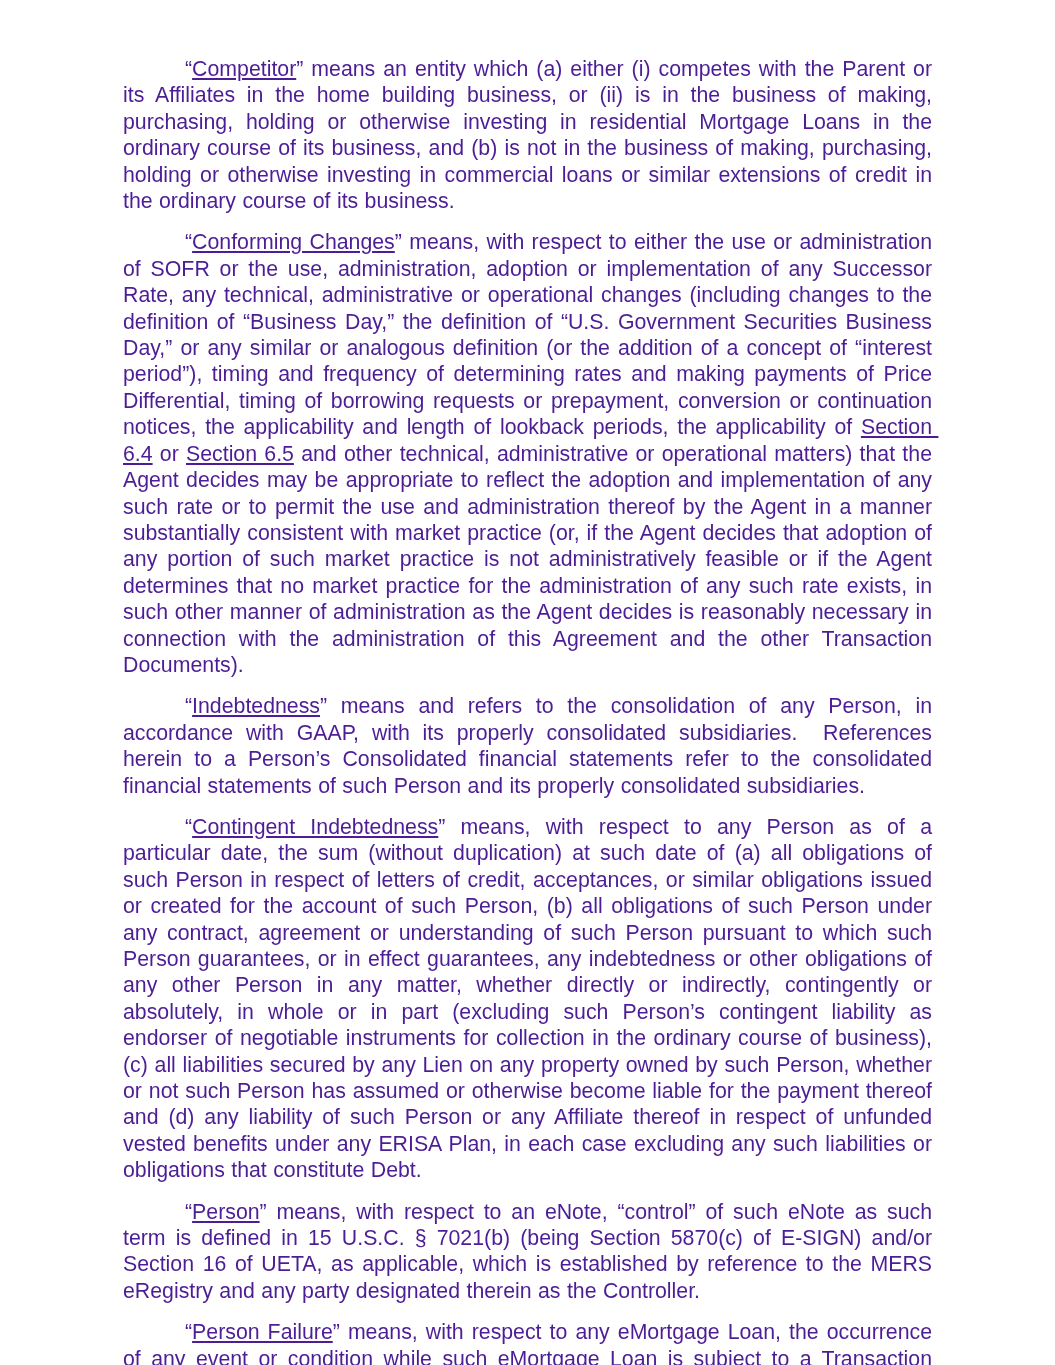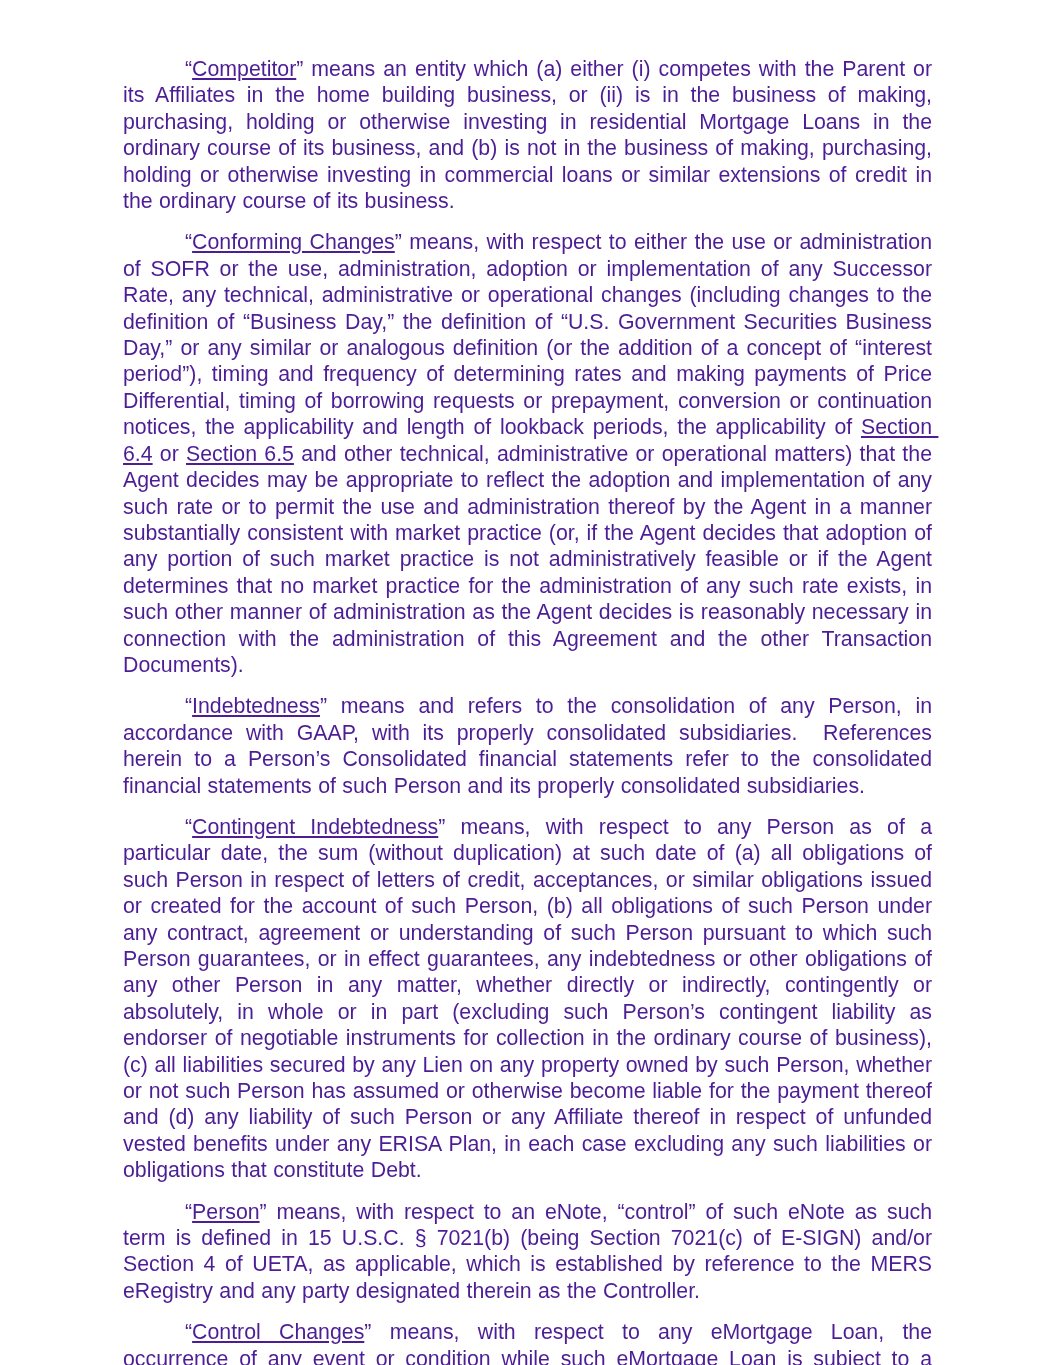--- a/index.html
+++ b/index.html
@@ -46,16 +46,16 @@
 </style>
 </head>
 <body>
 
 <div class="page">
   <div class="doc-body">
       <p class="para"><span>“</span><span class="u">Competitor</span><span>” means an entity which (a) either (i) competes with the Parent or its Affiliates in the home building business, or (ii) is in the business of making, purchasing, holding or otherwise investing in residential Mortgage Loans in the ordinary course of its business, and (b) is not in the business of making, purchasing, holding or otherwise investing in commercial loans or similar extensions of credit in the ordinary course of its business.</span></p>
       <p class="para"><span>“</span><span class="u">Conforming Changes</span><span>” means, with respect to either the use or administration of SOFR or the use, administration, adoption or implementation of any Successor Rate, any technical, administrative or operational changes (including changes to the definition of “Business Day,” the definition of “U.S. Government Securities Business Day,” or any similar or analogous definition (or the addition of a concept of “interest period”), timing and frequency of determining rates and making payments of Price Differential, timing of borrowing requests or prepayment, conversion or continuation notices, the applicability and length of lookback periods, the applicability of </span><span class="u">Section 6.4</span><span> or </span><span class="u">Section 6.5</span><span> and other technical, administrative or operational matters) that the Agent decides may be appropriate to reflect the adoption and implementation of any such rate or to permit the use and administration thereof by the Agent in a manner substantially consistent with market practice (or, if the Agent decides that adoption of any portion of such market practice is not administratively feasible or if the Agent determines that no market practice for the administration of any such rate exists, in such other manner of administration as the Agent decides is reasonably necessary in connection with the administration of this Agreement and the other Transaction Documents).</span></p>
       <p class="para"><span>“</span><span class="u">Indebtedness</span><span>” means and refers to the consolidation of any Person, in accordance with GAAP, with its properly consolidated subsidiaries.  References herein to a Person’s Consolidated financial statements refer to the consolidated financial statements of such Person and its properly consolidated subsidiaries.</span></p>
       <p class="para"><span>“</span><span class="u">Contingent Indebtedness</span><span>” means, with respect to any Person as of a particular date, the sum (without duplication) at such date of (a) all obligations of such Person in respect of letters of credit, acceptances, or similar obligations issued or created for the account of such Person, (b) all obligations of such Person under any contract, agreement or understanding of such Person pursuant to which such Person guarantees, or in effect guarantees, any indebtedness or other obligations of any other Person in any matter, whether directly or indirectly, contingently or absolutely, in whole or in part (excluding such Person’s contingent liability as endorser of negotiable instruments for collection in the ordinary course of business), (c) all liabilities secured by any Lien on any property owned by such Person, whether or not such Person has assumed or otherwise become liable for the payment thereof and (d) any liability of such Person or any Affiliate thereof in respect of unfunded vested benefits under any ERISA Plan, in each case excluding any such liabilities or obligations that constitute Debt.</span></p>
-      <p class="para"><span>“</span><span class="u">Person</span><span>” means, with respect to an eNote, “control” of such eNote as such term is defined in 15 U.S.C. § 7021(b) (being Section 7021(c) of E-SIGN) and/or Section 4 of UETA, as applicable, which is established by reference to the MERS eRegistry and any party designated therein as the Controller.</span></p>
-      <p class="para"><span>“</span><span class="u">Control Changes</span><span>” means, with respect to any eMortgage Loan, the occurrence of any event or condition while such eMortgage Loan is subject to a Transaction which results in the Custodian</span></p>
+      <p class="para"><span>“</span><span class="u">Person</span><span>” means, with respect to an eNote, “control” of such eNote as such term is defined in 15 U.S.C. § 7021(b) (being Section 5870(c) of E-SIGN) and/or Section 16 of UETA, as applicable, which is established by reference to the MERS eRegistry and any party designated therein as the Controller.</span></p>
+      <p class="para"><span>“</span><span class="u">Person Failure</span><span>” means, with respect to any eMortgage Loan, the occurrence of any event or condition while such eMortgage Loan is subject to a Transaction which results in the Custodian</span></p>
     </div>
 </div>
 
 </body></html>

